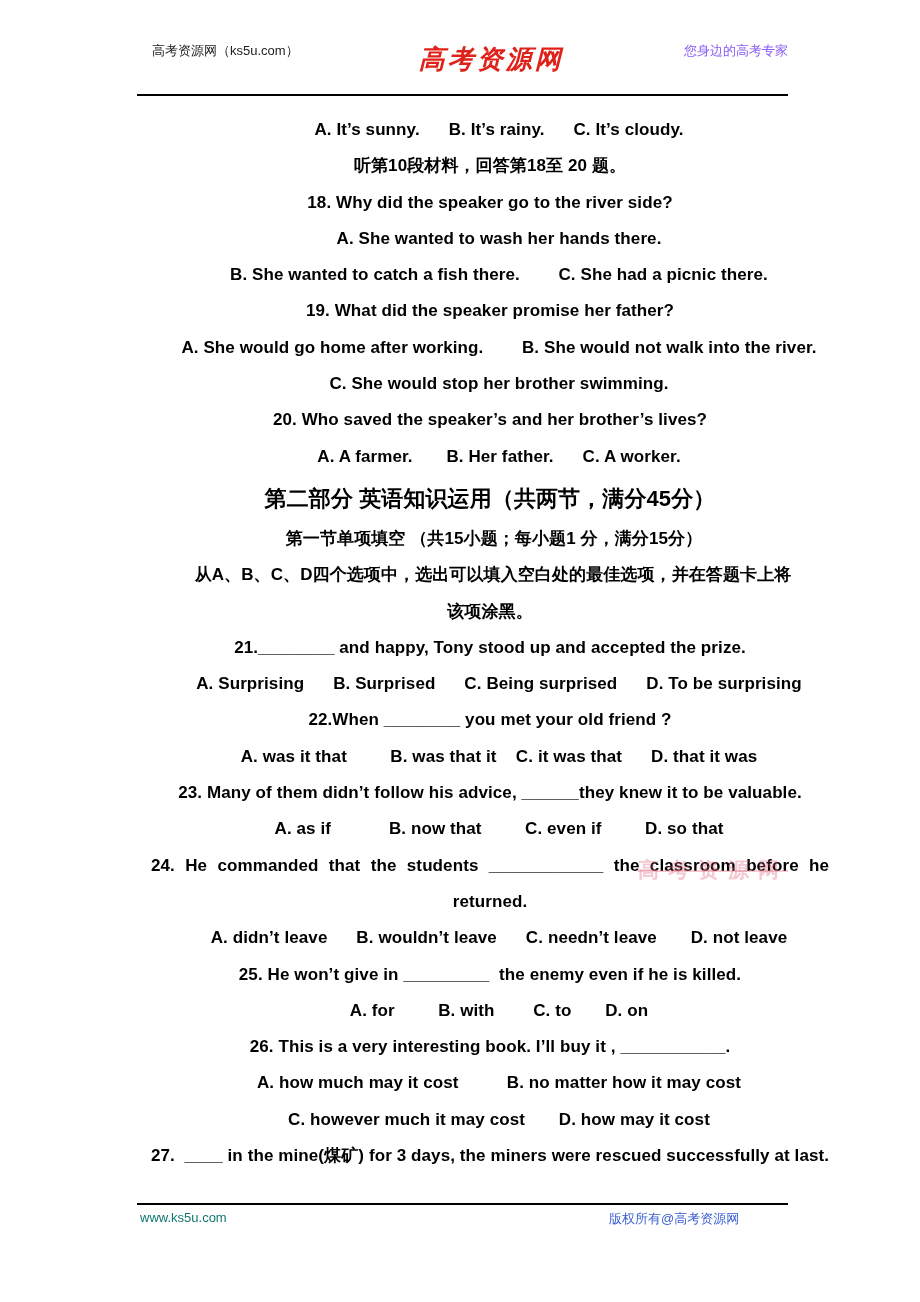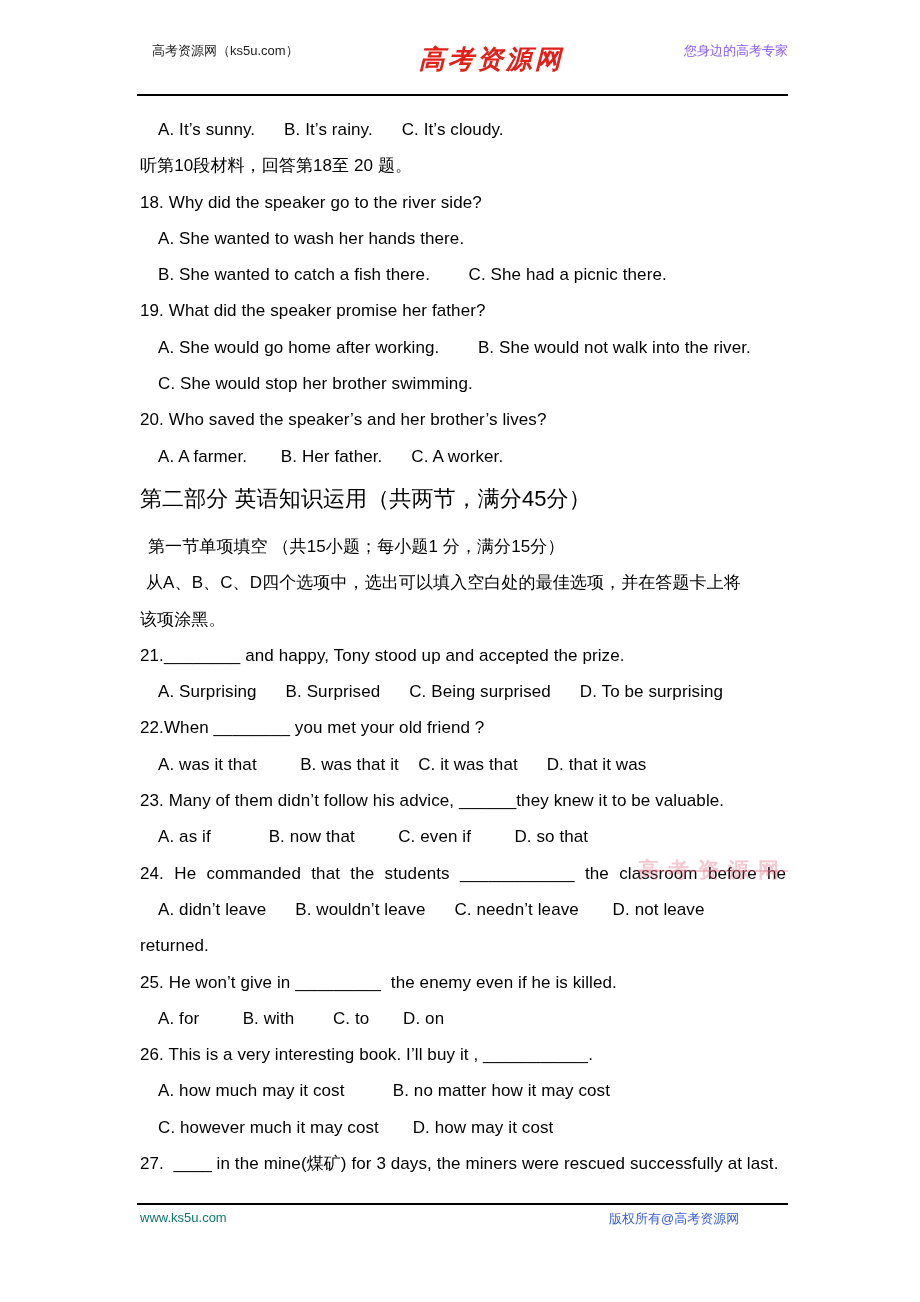--- a/index.html
+++ b/index.html
@@ -21,25 +21,25 @@
   }
   .hdr-right { font-size: 13px; color: #8b5cf6; }
   .rule {
     position: absolute; left: 137px; width: 651px;
     border: none; border-top: 2px solid #000; margin: 0;
   }
   .rule-top { top: 94px; }
   .rule-bottom { top: 1203px; }
   main { position: absolute; top: 112px; left: 140px; width: 700px; }
   .line {
-    font-size: 17px; font-weight: normal; line-height: 36.3px;
-    white-space: pre-wrap; letter-spacing: 0.1px; margin: 0;
+    font-size: 17px; font-weight: bold; line-height: 36.3px;
+    white-space: pre-wrap; letter-spacing: 0.1px; margin: 0; text-align: center;
   }
   .opt { padding-left: 18px; }
-  .cn2 { padding-left: 8px; margin-top: 8px; }
+  .cn2 { padding-left: 8px; }
   .cn3 { padding-left: 6px; }
   .h1 { font-size: 22px; line-height: 44px; margin-top: 2px; }
   .qj { word-spacing: 5.5px; }
   .watermark {
     position: absolute; left: 638px; top: 856px;
     font-size: 21px; font-weight: bold;
     color: rgba(225, 110, 135, 0.38);
     letter-spacing: 9px; text-decoration: line-through;
     pointer-events: none;
   }
@@ -73,22 +73,22 @@
     <p class="line cn2">第一节单项填空 （共15小题；每小题1 分，满分15分）</p>
     <p class="line cn3">从A、B、C、D四个选项中，选出可以填入空白处的最佳选项，并在答题卡上将</p>
     <p class="line cn">该项涂黑。</p>
     <p class="line q">21.________ and happy, Tony stood up and accepted the prize.</p>
     <p class="line opt">A. Surprising      B. Surprised      C. Being surprised      D. To be surprising</p>
     <p class="line q">22.When ________ you met your old friend ?</p>
     <p class="line opt">A. was it that         B. was that it    C. it was that      D. that it was</p>
     <p class="line q">23. Many of them didn’t follow his advice, ______they knew it to be valuable.</p>
     <p class="line opt">A. as if            B. now that         C. even if         D. so that</p>
     <p class="line qj">24. He commanded that the students ____________ the classroom before he</p>
+    <p class="line q">returned.</p>
     <p class="line opt">A. didn’t leave      B. wouldn’t leave      C. needn’t leave       D. not leave</p>
-    <p class="line q">returned.</p>
     <p class="line q">25. He won’t give in _________  the enemy even if he is killed.</p>
     <p class="line opt">A. for         B. with        C. to       D. on</p>
     <p class="line q">26. This is a very interesting book. I’ll buy it , ___________.</p>
     <p class="line opt">A. how much may it cost          B. no matter how it may cost</p>
     <p class="line opt">C. however much it may cost       D. how may it cost</p>
     <p class="line q">27.  ____ in the mine(煤矿) for 3 days, the miners were rescued successfully at last.</p>
   </main>
 
 <div class="watermark">高考资源网</div>
 

